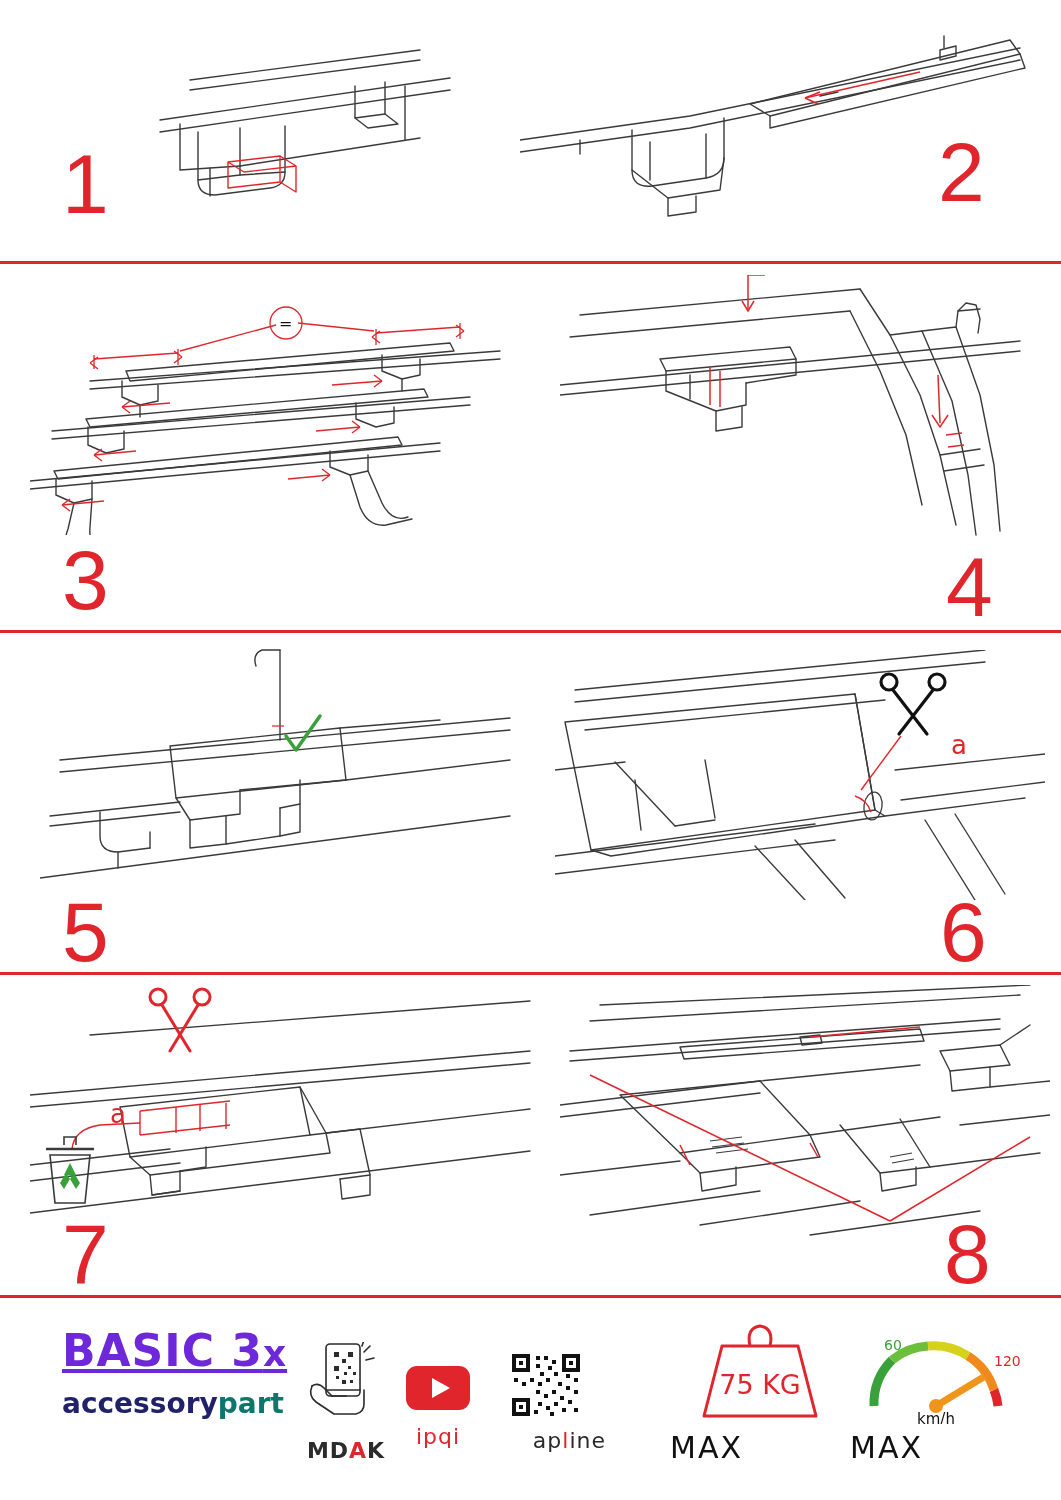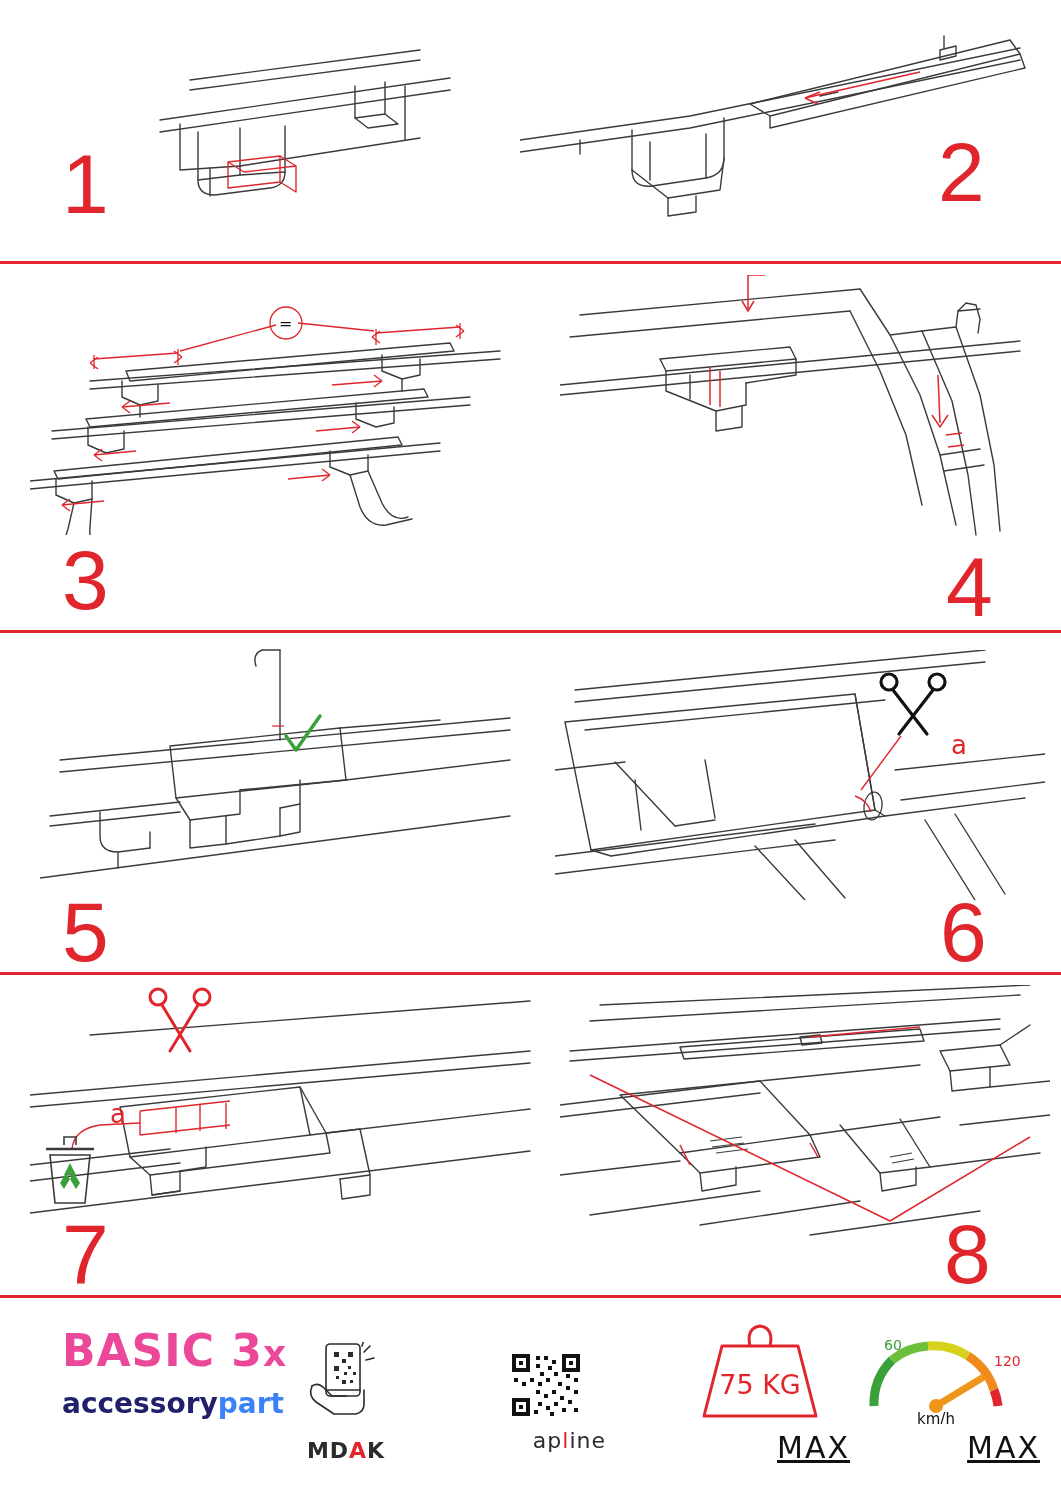--- a/index.html
+++ b/index.html
@@ -84,36 +84,37 @@
     position: absolute;
     left: 62px;
     top: 28px;
     width: 230px;
   }
   .brand-title {
     font-family: "DejaVu Sans", sans-serif;
     font-weight: bold;
     font-size: 44px;
     line-height: 46px;
-    color: #ec4899;
+    color: #6d28d9;
     letter-spacing: 1px;
+    text-decoration: underline;
   }
   .brand-title .x {
     font-size: 36px;
   }
   .brand-sub {
     margin-top: 12px;
     font-family: "DejaVu Sans", sans-serif;
     font-weight: bold;
     font-size: 28px;
     line-height: 30px;
     color: #20216a;
     letter-spacing: 0px;
   }
-  .brand-sub .red { color: #3b82f6; }
+  .brand-sub .red { color: #0f766e; }
 
   .logos {
     position: absolute;
     left: 300px;
     top: 42px;
     width: 320px;
     height: 150px;
   }
   .logo-item {
     position: absolute;
@@ -130,22 +131,21 @@
   .cap-ipqi { color: #e0262c; font-weight: 400; letter-spacing: 1px; }
   .cap-apline { color: #2b2b2b; font-weight: 400; letter-spacing: 1px; text-align: right; }
   .cap-apline .l { color: #e0262c; }
 
   #logo-hand   { left: 6px;   top: 0px;  width: 80px; }
   #logo-yt     { left: 96px;  top: 18px; width: 84px; }
   #logo-qr     { left: 186px; top: 10px; width: 120px; }
 
   .maxblock {
     position: absolute;
-    text-align: right;
-    text-decoration: underline;
+    text-align: left;
   }
   #max-weight { left: 670px; top: 12px; width: 180px; }
   #max-speed  { left: 850px; top: 12px; width: 190px; }
   .max-label {
     font-family: "DejaVu Sans", sans-serif;
     font-size: 30px;
     letter-spacing: 2px;
     color: #111;
     margin-top: 2px;
   }
@@ -535,20 +535,27 @@
             <rect x="47" y="30" width="3" height="3"></rect>
             <rect x="30" y="34" width="3" height="3"></rect>
             <rect x="38" y="30" width="3" height="3"></rect>
             <rect x="36" y="38" width="4" height="4"></rect>
             <rect x="44" y="38" width="3" height="3"></rect>
           </g>
         </svg>
         <div class="logo-caption cap-mdak"><span>MD</span><span class="a">A</span><span>K</span></div>
       </div>
 
+      <div class="logo-item" id="logo-yt">
+        <svg width="72" height="54" viewBox="0 0 72 54" xmlns="http://www.w3.org/2000/svg">
+          <rect x="4" y="6" width="64" height="44" rx="11" fill="#e0262c"></rect>
+          <path d="M30 18 L48 28 L30 38 Z" fill="#ffffff"></path>
+        </svg>
+        <div class="logo-caption cap-ipqi">ipqi</div>
+      </div>
 
       <div class="logo-item" id="logo-qr">
         <svg width="72" height="66" viewBox="0 0 72 66" xmlns="http://www.w3.org/2000/svg">
           <rect x="0" y="0" width="72" height="66" fill="#ffffff"></rect>
           <g fill="#111">
             <rect x="2" y="2" width="18" height="18"></rect>
             <rect x="52" y="2" width="18" height="18"></rect>
             <rect x="2" y="46" width="18" height="18"></rect>
           </g>
           <g fill="#ffffff">

